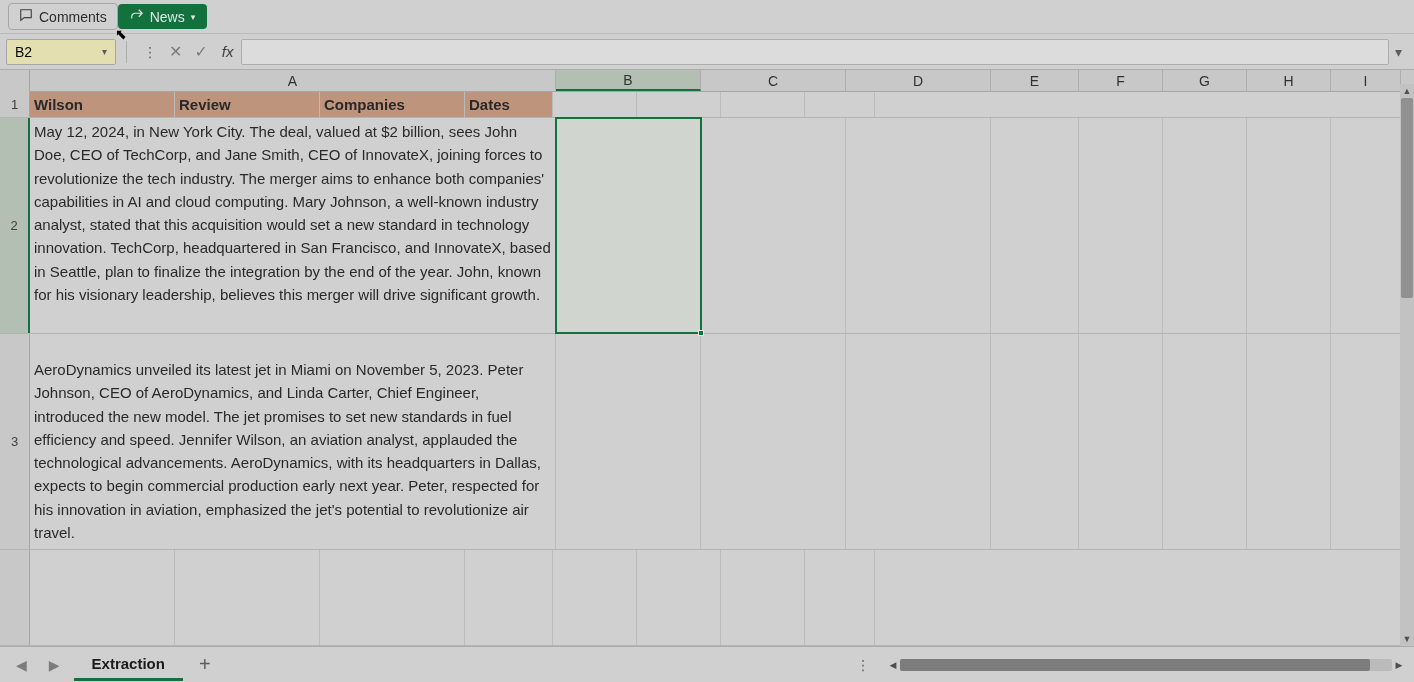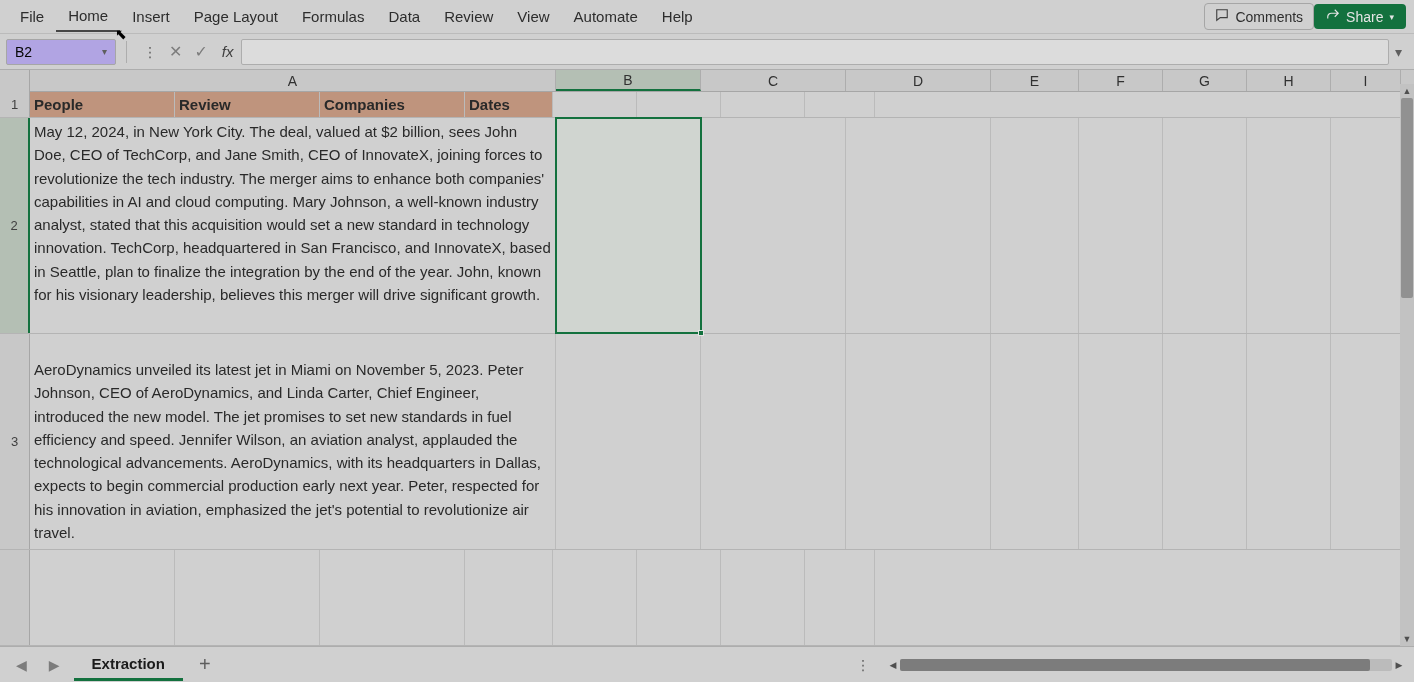--- a/index.html
+++ b/index.html
@@ -65,21 +65,21 @@
   background: #e8e8e8;
   border-bottom: 1px solid #c0c0c0;
   padding: 0 6px;
 }
 .name-box {
   display: flex;
   align-items: center;
   width: 110px;
   height: 26px;
   border: 1px solid #b8b8b8;
-  background: #c4b5fd;
+  background: #fef9c3;
   padding: 0 8px;
   border-radius: 2px;
 }
 .name-box input {
   border: none;
   background: transparent;
   width: 70px;
   font-size: 14px;
   outline: none;
 }
@@ -293,48 +293,36 @@
   font-size: 14px;
   color: #000;
   pointer-events: none;
   z-index: 100;
 }
 </style>
 </head>
 <body>
 
 <div class="ribbon">
-  <div class="ribbon-tabs">
-    <div class="ribbon-tab">File</div>
-    <div class="ribbon-tab active">Home</div>
-    <div class="ribbon-tab">Insert</div>
-    <div class="ribbon-tab">Page Layout</div>
-    <div class="ribbon-tab">Formulas</div>
-    <div class="ribbon-tab">Data</div>
-    <div class="ribbon-tab">Review</div>
-    <div class="ribbon-tab">View</div>
-    <div class="ribbon-tab">Automate</div>
-    <div class="ribbon-tab">Help</div>
-  </div>
   <div class="ribbon-right">
     <button class="comments-btn">
       <span>
         <svg width="14" height="14" viewBox="0 0 16 16">
             <path fill="none" stroke="#444" stroke-width="1.3" d="M2 2h12v9H6l-4 3V2z"></path>
           </svg>
       </span>
       <span>Comments</span>
     </button>
     <button class="share-btn">
       <span>
         <svg width="14" height="14" viewBox="0 0 16 16">
             <path fill="none" stroke="#fff" stroke-width="1.3" d="M10 2l4 4-4 4M14 6H6a4 4 0 00-4 4v2"></path>
           </svg>
       </span>
-      <span>Share</span>
+      <span>News</span>
       <span style="font-size:9px">▾</span>
     </button>
   </div>
 </div>
 
 <div class="cursor-arrow">⬉</div>
 
 <div class="formula-row">
   <div class="name-box">
     <input value="B2" style="">
@@ -359,21 +347,21 @@
     <div class="col-h" style="width:88px">E</div>
     <div class="col-h" style="width:84px">F</div>
     <div class="col-h" style="width:84px">G</div>
     <div class="col-h" style="width:84px">H</div>
     <div class="col-h" style="width:70px">I</div>
   </div>
   <div class="rows">
 
     <div class="grid-row" style="height:26px">
       <div class="row-h">1</div>
-      <div class="cell header-cell" style="width:145px">People</div>
+      <div class="cell header-cell" style="width:145px">Wilson</div>
       <div class="cell header-cell" style="width:145px">Review</div>
       <div class="cell header-cell" style="width:145px">Companies</div>
       <div class="cell header-cell" style="width:88px">Dates</div>
       <div class="cell" style="width:84px"></div>
       <div class="cell" style="width:84px"></div>
       <div class="cell" style="width:84px"></div>
       <div class="cell" style="width:70px"></div>
     </div>
 
     <div class="grid-row" style="height:216px;position:relative">

